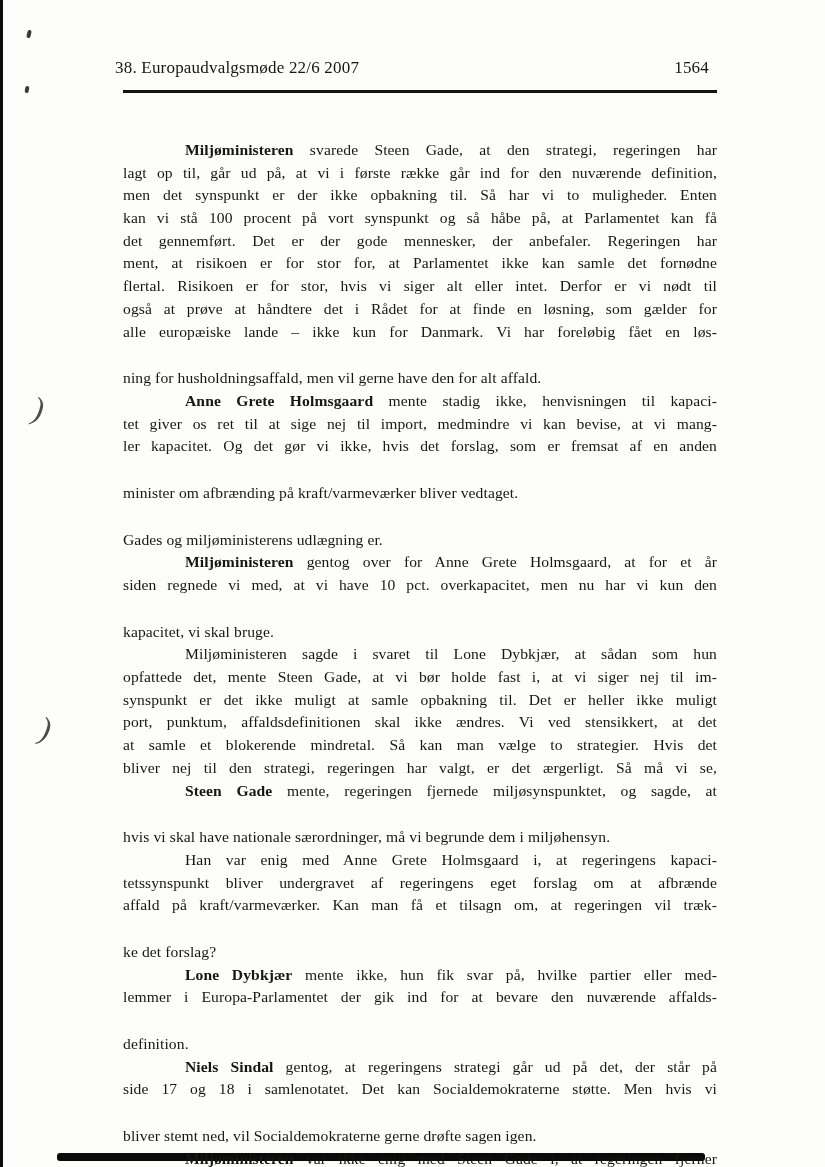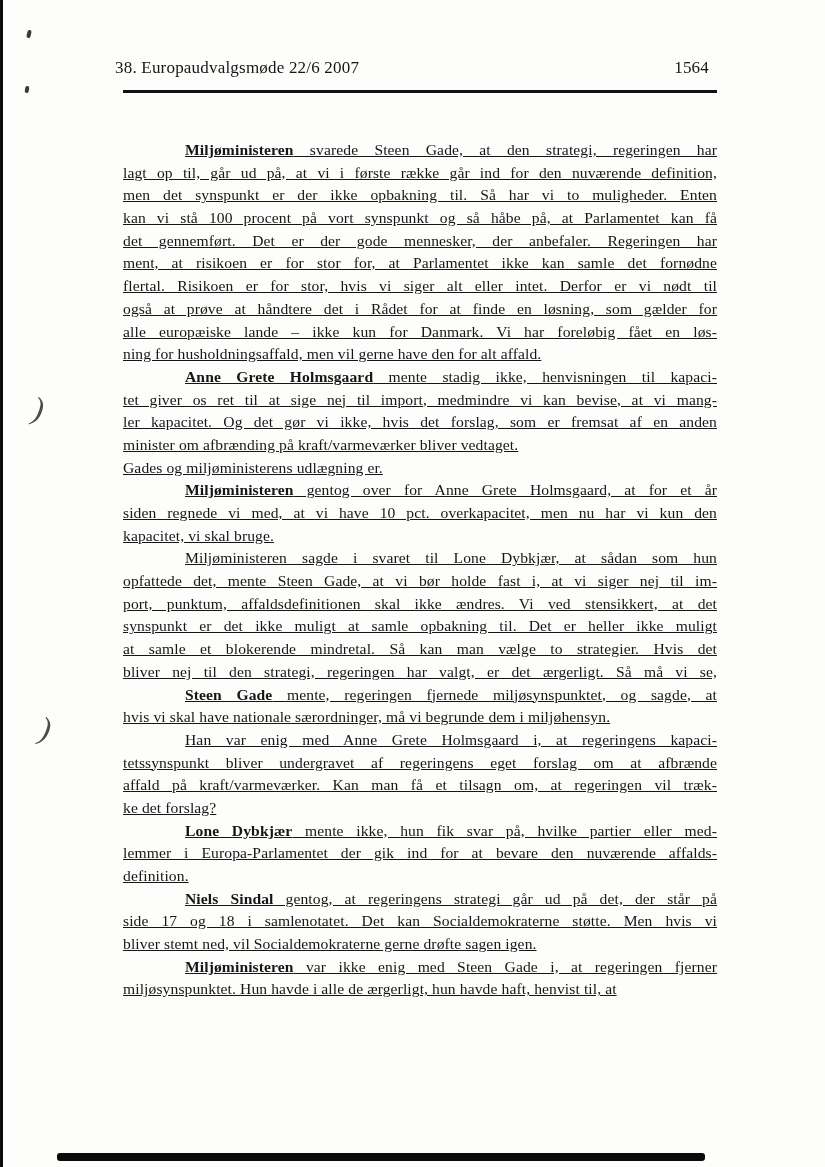--- a/index.html
+++ b/index.html
@@ -76,24 +76,23 @@
     font-size: 15.6px;
     line-height: 22.7px;
     letter-spacing: 0.1px;
   }
   .line {
     height: 22.7px;
     white-space: nowrap;
     overflow: hidden;
     text-align: justify;
     text-align-last: justify;
-    text-decoration: underline;
   }
   .line.para-start { text-indent: 62px; }
-  .line.para-end { text-align-last: left; }
+  .line.para-end { text-align-last: left; margin-top: 24px; }
   .line strong { font-weight: bold; }
 </style>
 </head>
 <body>
 
 <div class="page">
 
   <div class="scan-edge-left"></div>
   <div class="scan-bar-bottom"></div>
   <div class="speck speck-1"></div>
@@ -121,22 +120,22 @@
       <div class="line para-start"><strong>Anne Grete Holmsgaard</strong> mente stadig ikke, henvisningen til kapaci-</div>
       <div class="line">tet giver os ret til at sige nej til import, medmindre vi kan bevise, at vi mang-</div>
       <div class="line">ler kapacitet. Og det gør vi ikke, hvis det forslag, som er fremsat af en anden</div>
       <div class="line para-end">minister om afbrænding på kraft/varmeværker bliver vedtaget.</div>
       <div class="line para-end">Gades og miljøministerens udlægning er.</div>
       <div class="line para-start"><strong>Miljøministeren</strong> gentog over for Anne Grete Holmsgaard, at for et år</div>
       <div class="line">siden regnede vi med, at vi have 10 pct. overkapacitet, men nu har vi kun den</div>
       <div class="line para-end">kapacitet, vi skal bruge.</div>
       <div class="line para-start">Miljøministeren sagde i svaret til Lone Dybkjær, at sådan som hun</div>
       <div class="line">opfattede det, mente Steen Gade, at vi bør holde fast i, at vi siger nej til im-</div>
+      <div class="line">synspunkt er det ikke muligt at samle opbakning til. Det er heller ikke muligt</div>
       <div class="line">port, punktum, affaldsdefinitionen skal ikke ændres. Vi ved stensikkert, at det</div>
-      <div class="line">synspunkt er det ikke muligt at samle opbakning til. Det er heller ikke muligt</div>
       <div class="line">at samle et blokerende mindretal. Så kan man vælge to strategier. Hvis det</div>
       <div class="line">bliver nej til den strategi, regeringen har valgt, er det ærgerligt. Så må vi se,</div>
       <div class="line para-start"><strong>Steen Gade</strong> mente, regeringen fjernede miljøsynspunktet, og sagde, at</div>
       <div class="line para-end">hvis vi skal have nationale særordninger, må vi begrunde dem i miljøhensyn.</div>
       <div class="line para-start">Han var enig med Anne Grete Holmsgaard i, at regeringens kapaci-</div>
       <div class="line">tetssynspunkt bliver undergravet af regeringens eget forslag om at afbrænde</div>
       <div class="line">affald på kraft/varmeværker. Kan man få et tilsagn om, at regeringen vil træk-</div>
       <div class="line para-end">ke det forslag?</div>
       <div class="line para-start"><strong>Lone Dybkjær</strong> mente ikke, hun fik svar på, hvilke partier eller med-</div>
       <div class="line">lemmer i Europa-Parlamentet der gik ind for at bevare den nuværende affalds-</div>

